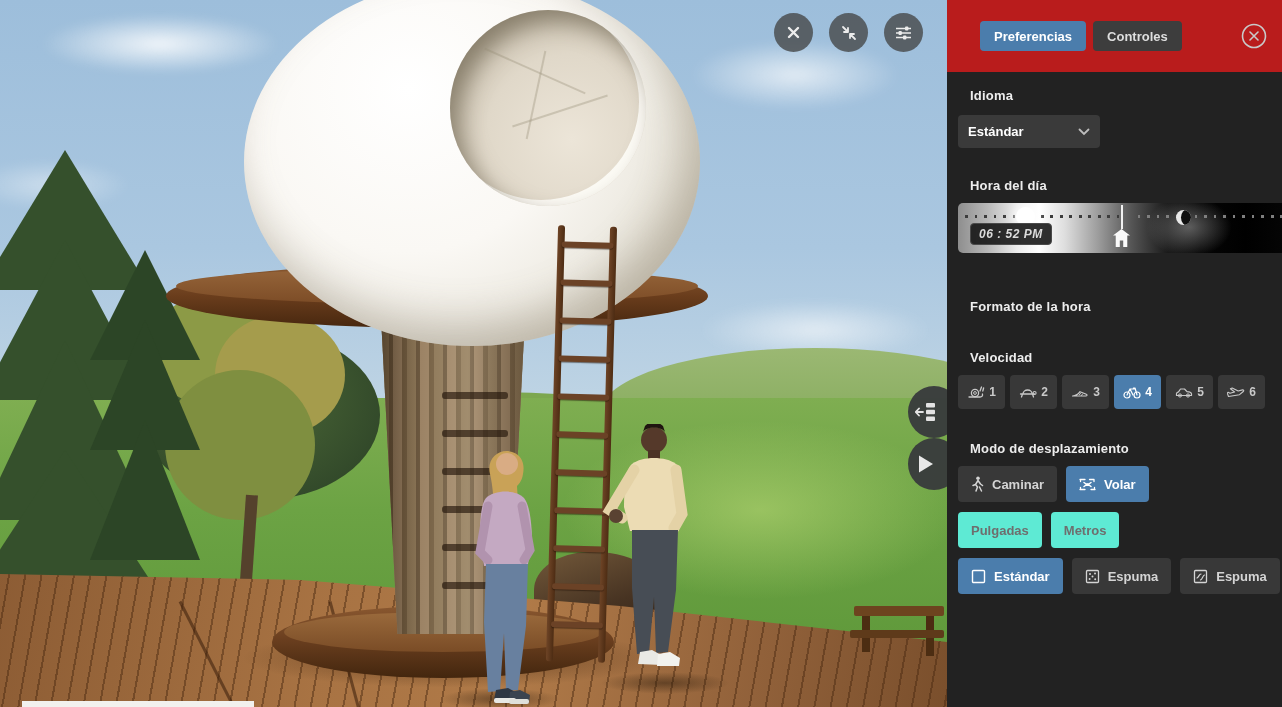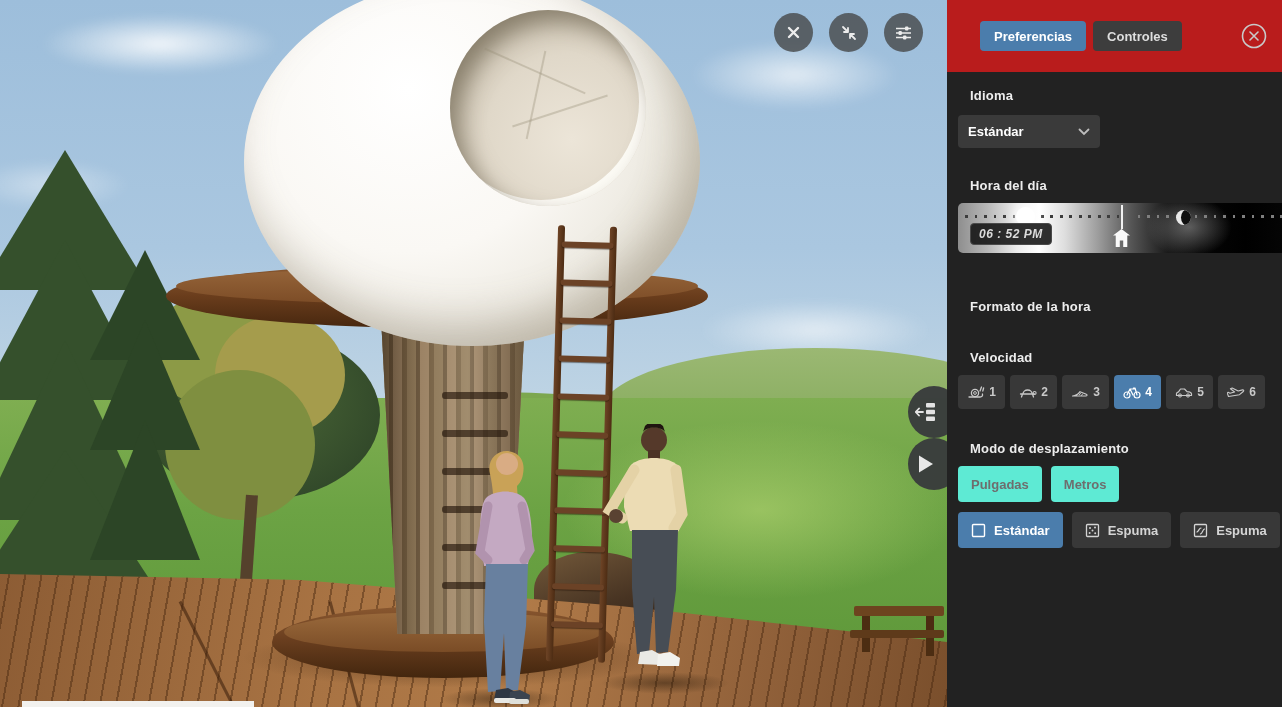--- a/index.html
+++ b/index.html
@@ -354,20 +354,36 @@
         </div>
         <div class="speed-btn">
           <svg width="18" height="14" viewBox="0 0 18 14">
             <path d="M1.5 11.5l11-1.8 3.8-3.2c.8-.7.3-1.8-.8-1.6l-4.3 1.1-6-3-1.8.8 4.2 3.2-4.6 1.3-1.8-1-1 .6z" stroke="currentColor" stroke-width="1.1" fill="none" stroke-linejoin="round"></path>
             </svg>
           <span>6</span>
         </div>
       </div>
 
       <div class="sec-label mt-move">Modo de desplazamiento</div>
+      <div class="btn-row">
+        <div class="btn">
+          <svg width="13" height="16" viewBox="0 0 13 16">
+            <circle cx="7" cy="2.2" r="1.8" fill="currentColor"></circle>
+            <path d="M7 4.5l-2.5 4 2 2.5-1.5 4M7 4.5l2.5 3.5 2 1.5M4.5 8.5l-2.5 1M8.5 11l2 4" stroke="currentColor" stroke-width="1.5" fill="none" stroke-linecap="round" stroke-linejoin="round"></path>
+            </svg>
+          <span>Caminar</span>
+        </div>
+        <div class="btn active">
+          <svg width="17" height="15" viewBox="0 0 17 15">
+            <path d="M5 5.5L8.5 8 12 5.5M5 9.5L8.5 7l3.5 2.5" stroke="currentColor" stroke-width="1.5" fill="none" stroke-linecap="round"></path>
+            <path d="M1 2.5h5M1.5 2.5v2M14.5 2.5h-4M15 2.5v2M1 12.5h5M1.5 12.5v-2M16 12.5h-4M15.5 12.5v-2" stroke="currentColor" stroke-width="1.3" stroke-linecap="round"></path>
+            </svg>
+          <span>Volar</span>
+        </div>
+      </div>
 
       <div class="eye-row">
         <div class="btn disabled">
           <span>Pulgadas</span>
         </div>
         <div class="btn disabled">
           <span>Metros</span>
         </div>
       </div>
 

